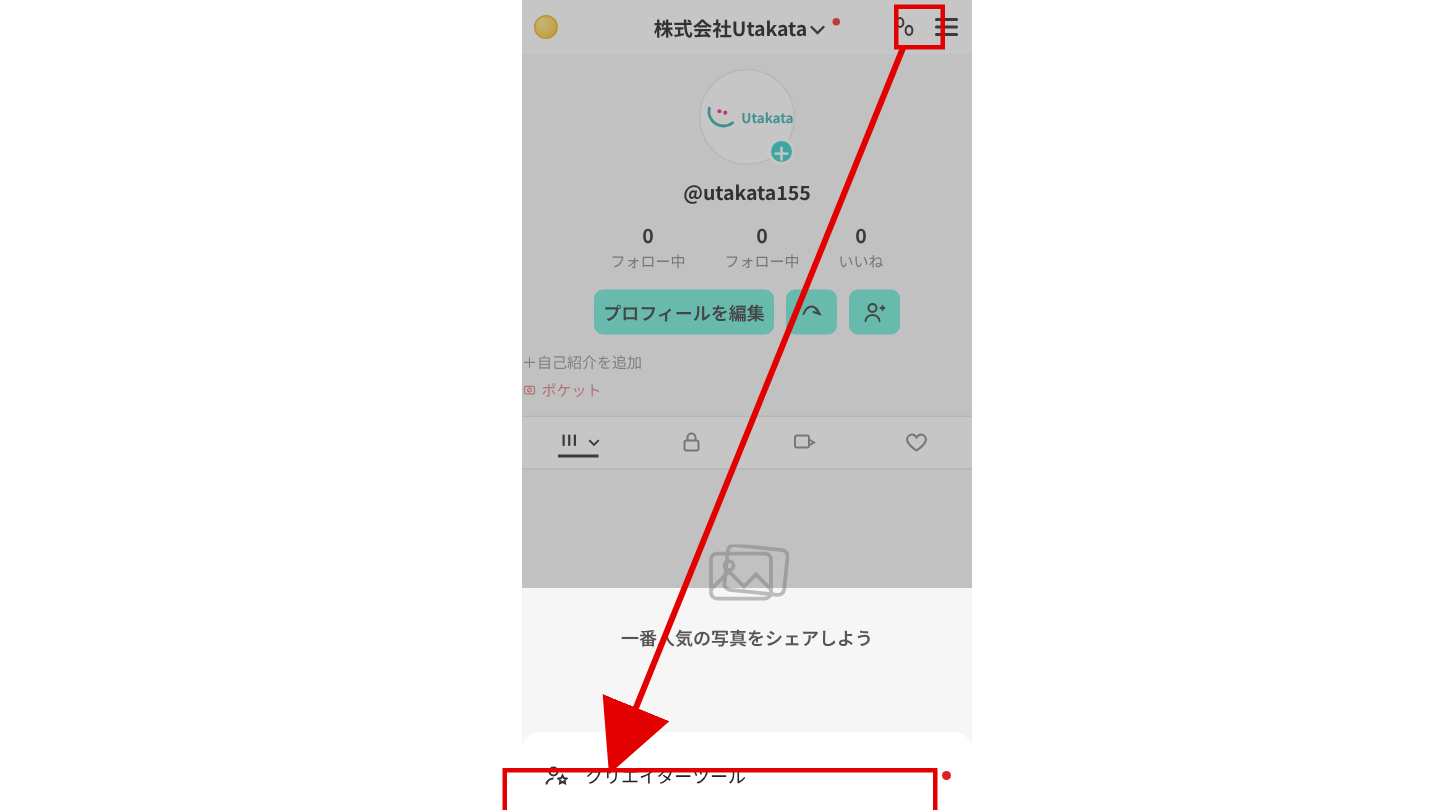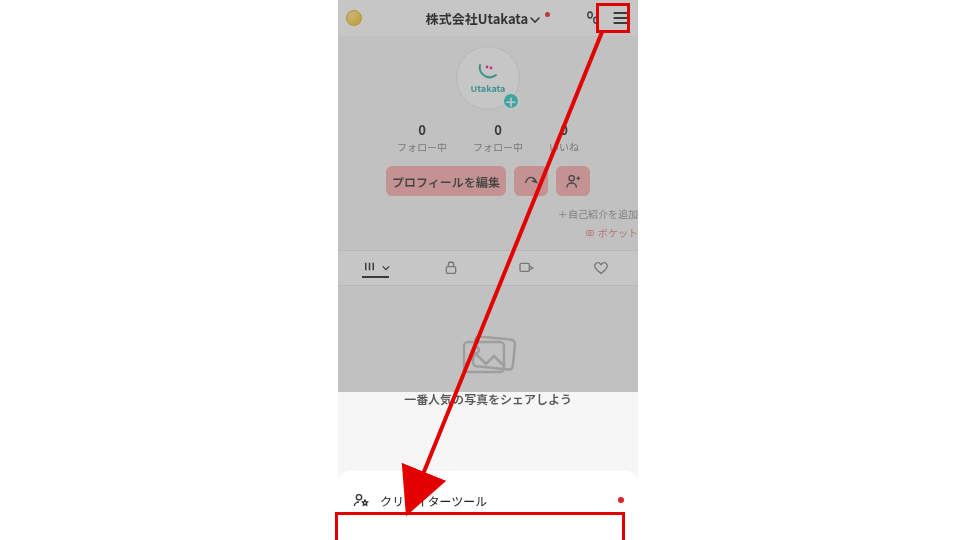--- a/index.html
+++ b/index.html
@@ -1,19 +1,19 @@
 <!DOCTYPE html>
 <html><head>
 <meta charset="utf-8">
 <style>
   * { box-sizing: border-box; margin: 0; padding: 0; font-family: -apple-system, "Hiragino Sans", "Noto Sans JP", sans-serif; }
   body { width: 960px; height: 540px; background: #fff; position: relative; overflow: hidden; }
   .phone {
     position: absolute;
-    left: 338px; top: 0;
+    left: 348px; top: 0;
     width: 300px; height: 540px;
     background: #f6f6f6;
   }
   .dim-layer {
     position: absolute; inset: 0;
     background: rgba(120,120,120,0.42);
     pointer-events: none;
     z-index: 5;
   }
   .topbar {
@@ -32,56 +32,56 @@
   .title-wrap .dot { width:5px; height:5px; background:#e11; border-radius:50%; margin-left:3px; margin-top:-8px;}
   .chev-down { display:inline-block; }
   .chev-down svg { vertical-align: middle; }
   .topbar-right { position:absolute; right:4px; top:0; height:100%; display:flex; align-items:center; gap:6px; }
   .ft-icon { width:18px; height:18px; display:flex; align-items:center; justify-content:center; }
   .hamburger { width:26px; height:26px; display:flex; align-items:center; justify-content:center; }
   .profile { text-align:center; padding-top:10px; }
   .avatar-wrap { position:relative; width:64px; height:64px; margin:0 auto; }
   .avatar {
     width:64px; height:64px; border-radius:50%; background:#fff;
-    border:1px solid #e6e6e6; display:flex; flex-direction:column; align-items:center; justify-content:center;
+    border:1px solid #e6e6e6; display:flex; flex-direction:row; align-items:center; justify-content:center;
     font-size:9px; color:#1aa3a3; font-weight:700;
   }
   .avatar svg { margin-bottom:1px; }
   .add-badge {
     position:absolute; right:0; bottom:0;
     width:18px; height:18px; border-radius:50%;
     background:#18c7c0; border:2px solid #fff;
     display:flex; align-items:center; justify-content:center; color:#fff; font-weight:900; font-size:13px; line-height:1;
   }
   .handle { margin-top:8px; font-size:13px; font-weight:700; }
   .stats { display:flex; justify-content:center; gap:26px; margin-top:10px; font-size:10px; color:#777; }
   .stat { text-align:center; }
   .stat .num { font-size:13px; font-weight:700; color:#111; }
   .action-row { display:flex; justify-content:center; align-items:center; gap:8px; margin-top:12px; }
   .btn {
-    background:#fca5a5; border-radius:6px; height:30px; display:flex; align-items:center; justify-content:center;
+    background:#5eead4; border-radius:6px; height:30px; display:flex; align-items:center; justify-content:center;
     font-size:12px; font-weight:600; color:#222;
   }
   .btn.edit { width:120px; }
   .btn.sq { width:34px; }
-  .hint-row { margin-top:10px; font-size:10px; color:#888; display:flex; flex-direction:column; align-items:flex-end; gap:4px;}
+  .hint-row { margin-top:10px; font-size:10px; color:#888; display:flex; flex-direction:column; align-items:flex-start; gap:4px;}
   .hint-row .topic { color:#e07070; display:flex; align-items:center; gap:3px; }
   .tabs { margin-top:10px; border-top:1px solid #e4e4e4; border-bottom:1px solid #e4e4e4;
     display:flex; justify-content:space-around; align-items:center; height:36px; background:#fff; }
   .tab { display:flex; align-items:center; justify-content:center; color:#666; flex:1; position:relative; }
   .tab.active { color:#111; }
   .tab.active::after { content:""; position:absolute; bottom:-1px; left:32%; right:32%; height:2px; background:#111; }
   .empty-state { margin-top:50px; text-align:center; color:#555; }
   .empty-state .img-ph { width:56px; height:44px; margin:0 auto 10px; }
   .empty-state .msg { font-size:12px; font-weight:600; }
 
   .sheet {
     position:absolute; left:0; right:0; bottom:0;
     background:#fff; border-top-left-radius:12px; border-top-right-radius:12px;
-    padding:10px 0 21px;
+    padding:10px 0 4px;
     z-index:10;
   }
   .sheet-row {
     display:flex; align-items:center; gap:10px;
     padding:10px 14px; font-size:12px; color:#222;
   }
   .sheet-row .ic { width:18px; height:18px; display:flex; align-items:center; justify-content:center; color:#333; }
   .sheet-row .rdot { margin-left:auto; width:6px; height:6px; border-radius:50%; background:#d22; }
 
   
@@ -129,20 +129,21 @@
       <div class="avatar">
         <svg width="28" height="20" viewBox="0 0 28 20">
           <path d="M6 4 A10 10 0 0 0 22 14" stroke="#1aa3a3" stroke-width="2" fill="none" stroke-linecap="round"></path>
           <circle cx="13" cy="6" r="1.4" fill="#f08"></circle>
           <circle cx="17" cy="7" r="1.4" fill="#f08"></circle>
         </svg>
         <span>Utakata</span>
       </div>
       <div class="add-badge">＋</div>
     </div>
+    <div class="handle">@utakata155</div>
 
     <div class="stats">
       <div class="stat">
         <div class="num">0</div>
         <div>フォロー中</div>
       </div>
       <div class="stat">
         <div class="num">0</div>
         <div>フォロー中</div>
       </div>

